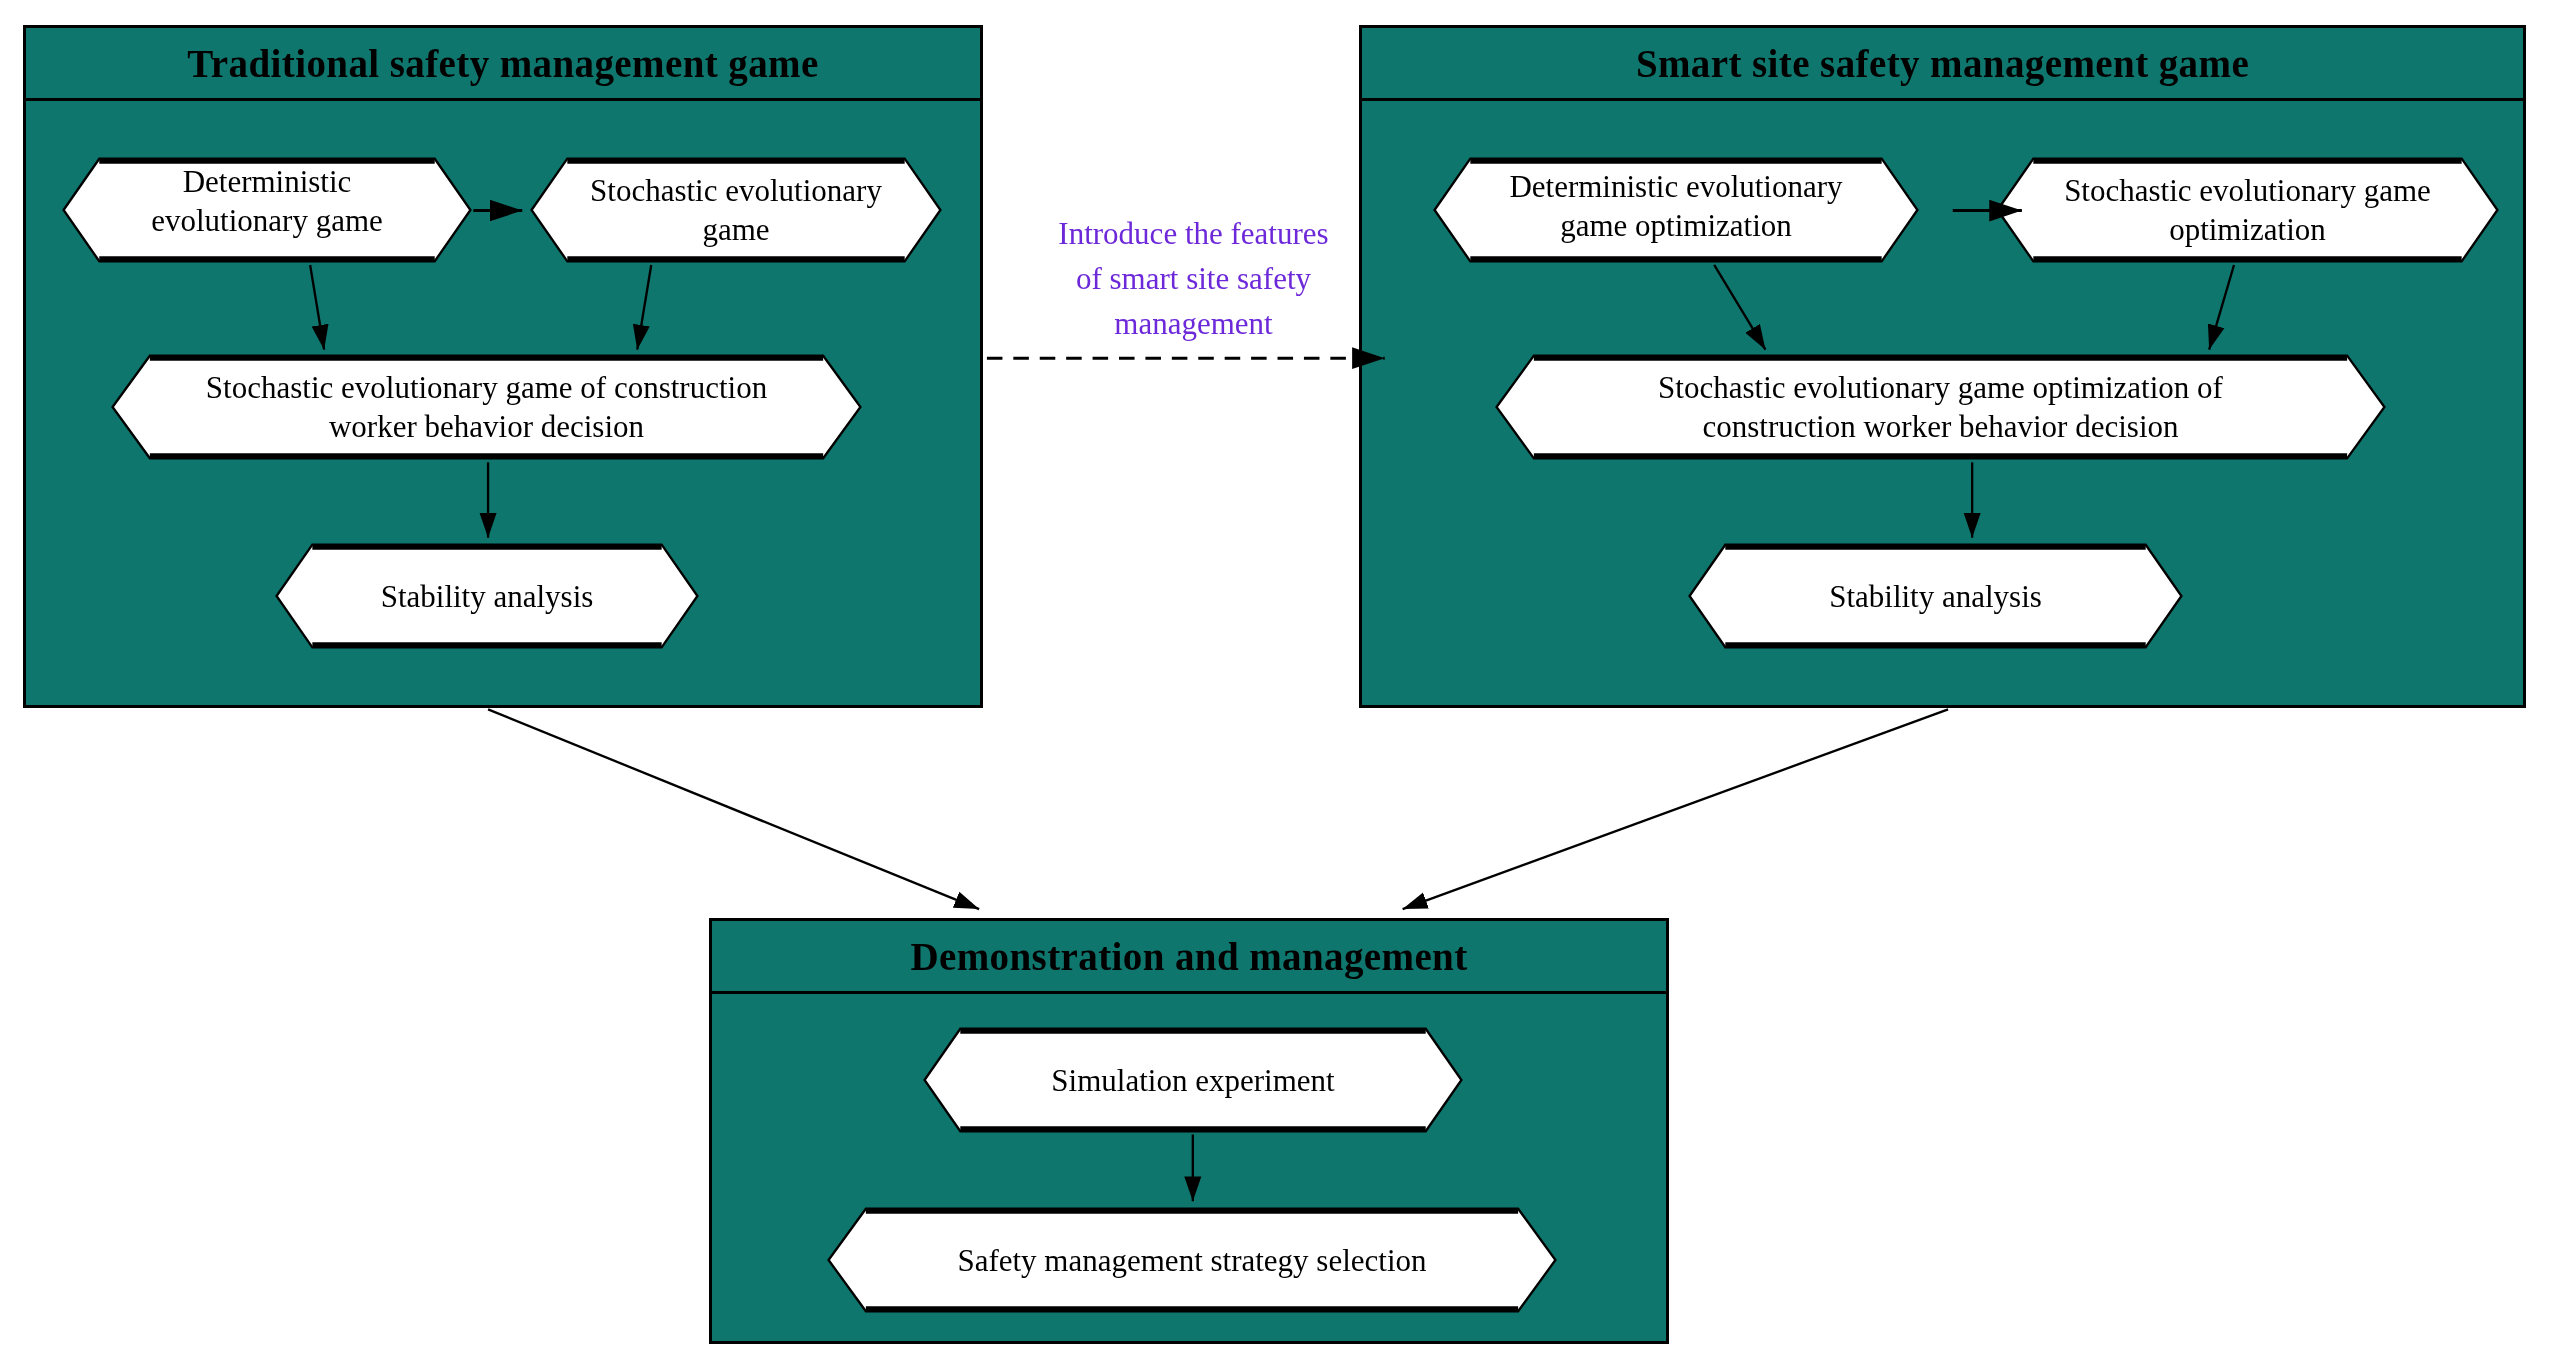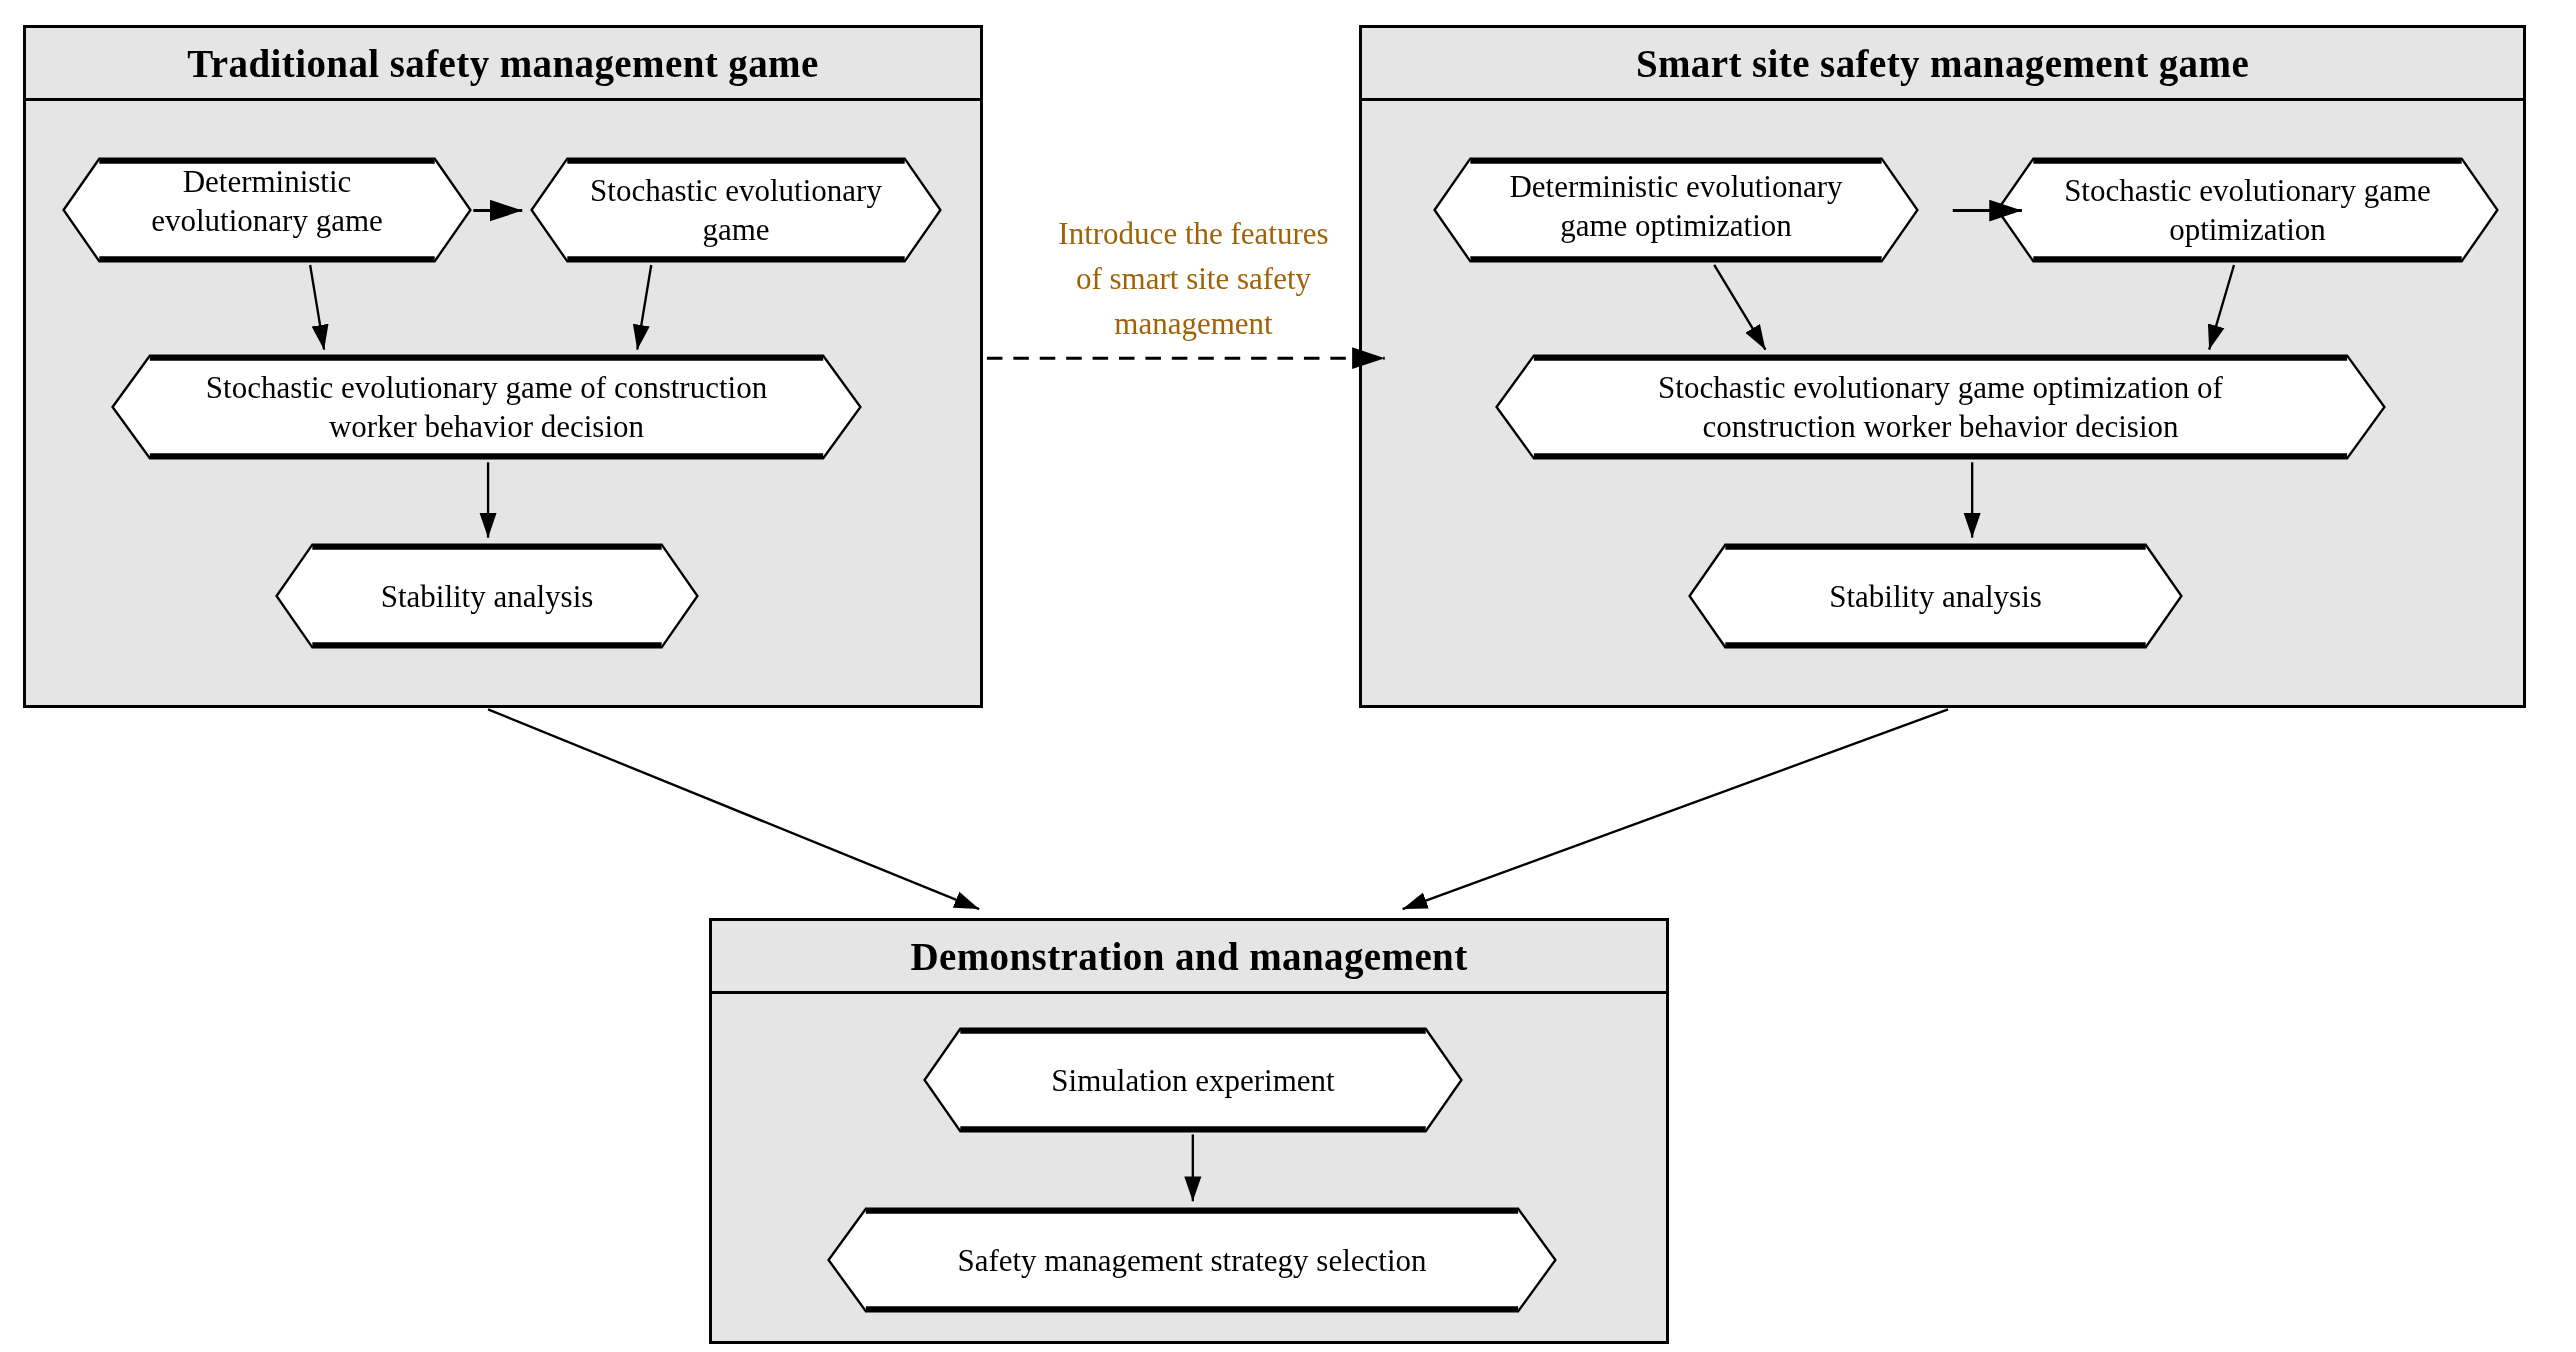--- a/index.html
+++ b/index.html
@@ -15,21 +15,21 @@
   .connector-layer {
     position: absolute;
     left: 0; top: 0;
     width: 2576px; height: 1352px;
     z-index: 3;
     pointer-events: none;
   }
   .panel {
     position: absolute;
     border: 3.9px solid #000000;
-    background: #e5e5e5;
+    background: #0f766e;
     box-sizing: border-box;
     z-index: 1;
   }
   .panel-head {
     height: 70px;
     border-bottom: 3.9px solid #000000;
     display: flex;
     align-items: center;
     justify-content: center;
     font-weight: bold;
@@ -63,21 +63,21 @@
   }
   .connector-label {
     position: absolute;
     left: 999px;
     top: 211px;
     width: 389px;
     text-align: center;
     white-space: pre-line;
     font-size: 31px;
     line-height: 45px;
-    color: #a16207;
+    color: #6d28d9;
     z-index: 2;
   }
 </style>
 </head>
 <body>
 
 <div class="canvas">
 
   <svg class="connector-layer" viewBox="0 0 3315 1740" xmlns="http://www.w3.org/2000/svg">
     <defs>

